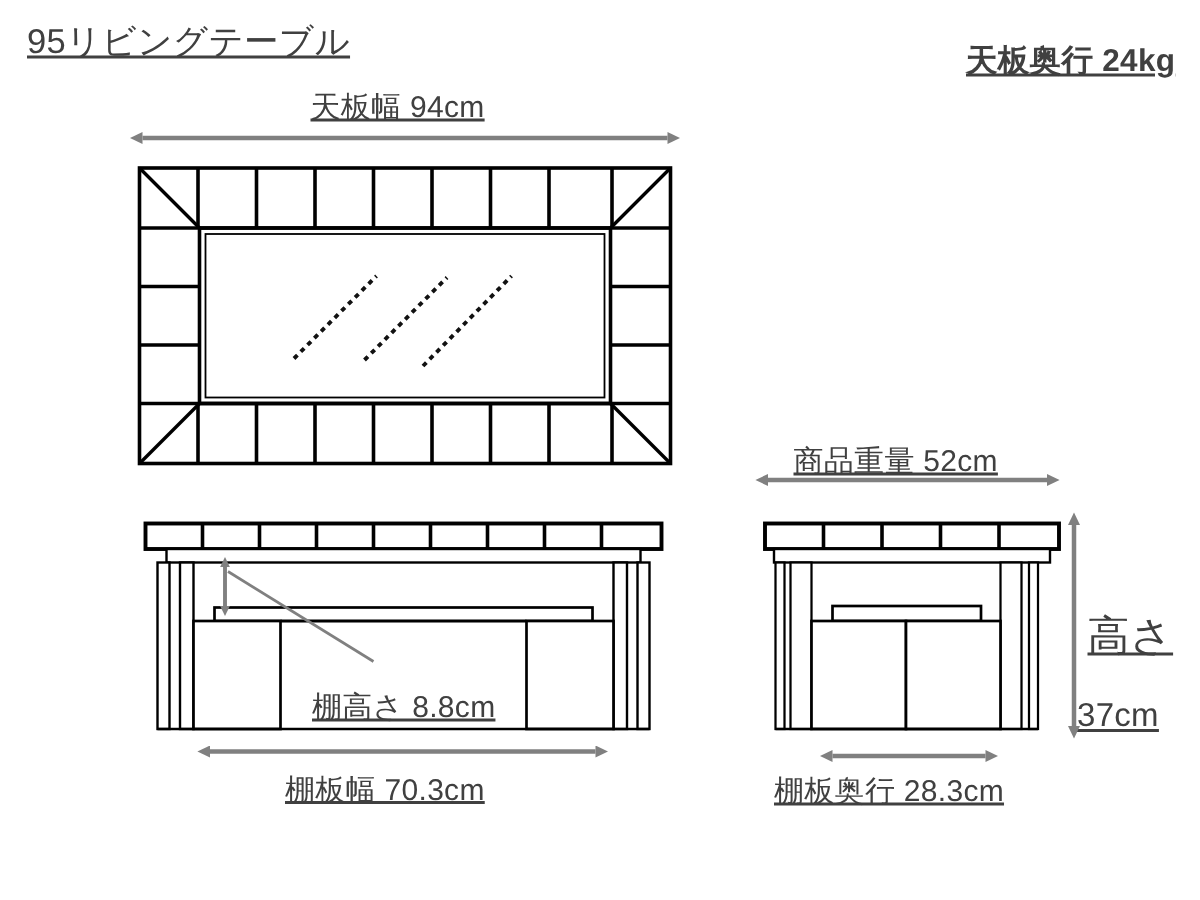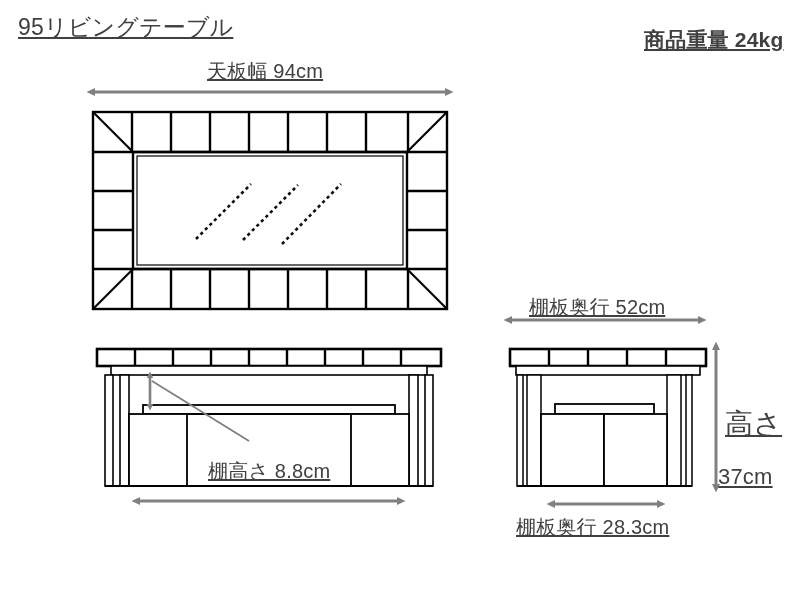--- a/index.html
+++ b/index.html
@@ -58,32 +58,33 @@
     height: 600px;
   }
 </style>
 </head>
 <body>
 
 <div id="sheet">
 
   <div class="txt" id="title">95リビングテーブル</div>
 
-  <div class="txt" id="weight">商品重量 24kg</div>
+  <div class="txt" id="weight">天板奥行 24kg</div>
 
   <div class="txt dimlabel" id="lbl-top-width">天板幅 94cm</div>
 
-  <div class="txt dimlabel" id="lbl-depth">棚板奥行 52cm</div>
+  <div class="txt dimlabel" id="lbl-depth">商品重量 52cm</div>
 
   <div class="txt dimlabel" id="lbl-height">高さ</div>
 
   <div class="txt dimlabel" id="lbl-height-2">37cm</div>
 
   <div class="txt dimlabel" id="lbl-shelf-h">棚高さ 8.8cm</div>
 
+  <div class="txt dimlabel" id="lbl-shelf-w">棚板幅 70.3cm</div>
 
   <div class="txt dimlabel" id="lbl-shelf-d">棚板奥行 28.3cm</div>
 
   <svg class="overlay" viewBox="0 0 800 600">
     <defs>
       <marker id="ah-start" markerWidth="9" markerHeight="8" refX="8.4" refY="4" orient="auto" markerUnits="userSpaceOnUse">
         <path d="M8.4,0 L8.4,8 L0,4 Z" fill="#808080"></path>
       </marker>
       <marker id="ah-end" markerWidth="9" markerHeight="8" refX="0.6" refY="4" orient="auto" markerUnits="userSpaceOnUse">
         <path d="M0.6,0 L0.6,8 L9,4 Z" fill="#808080"></path>

